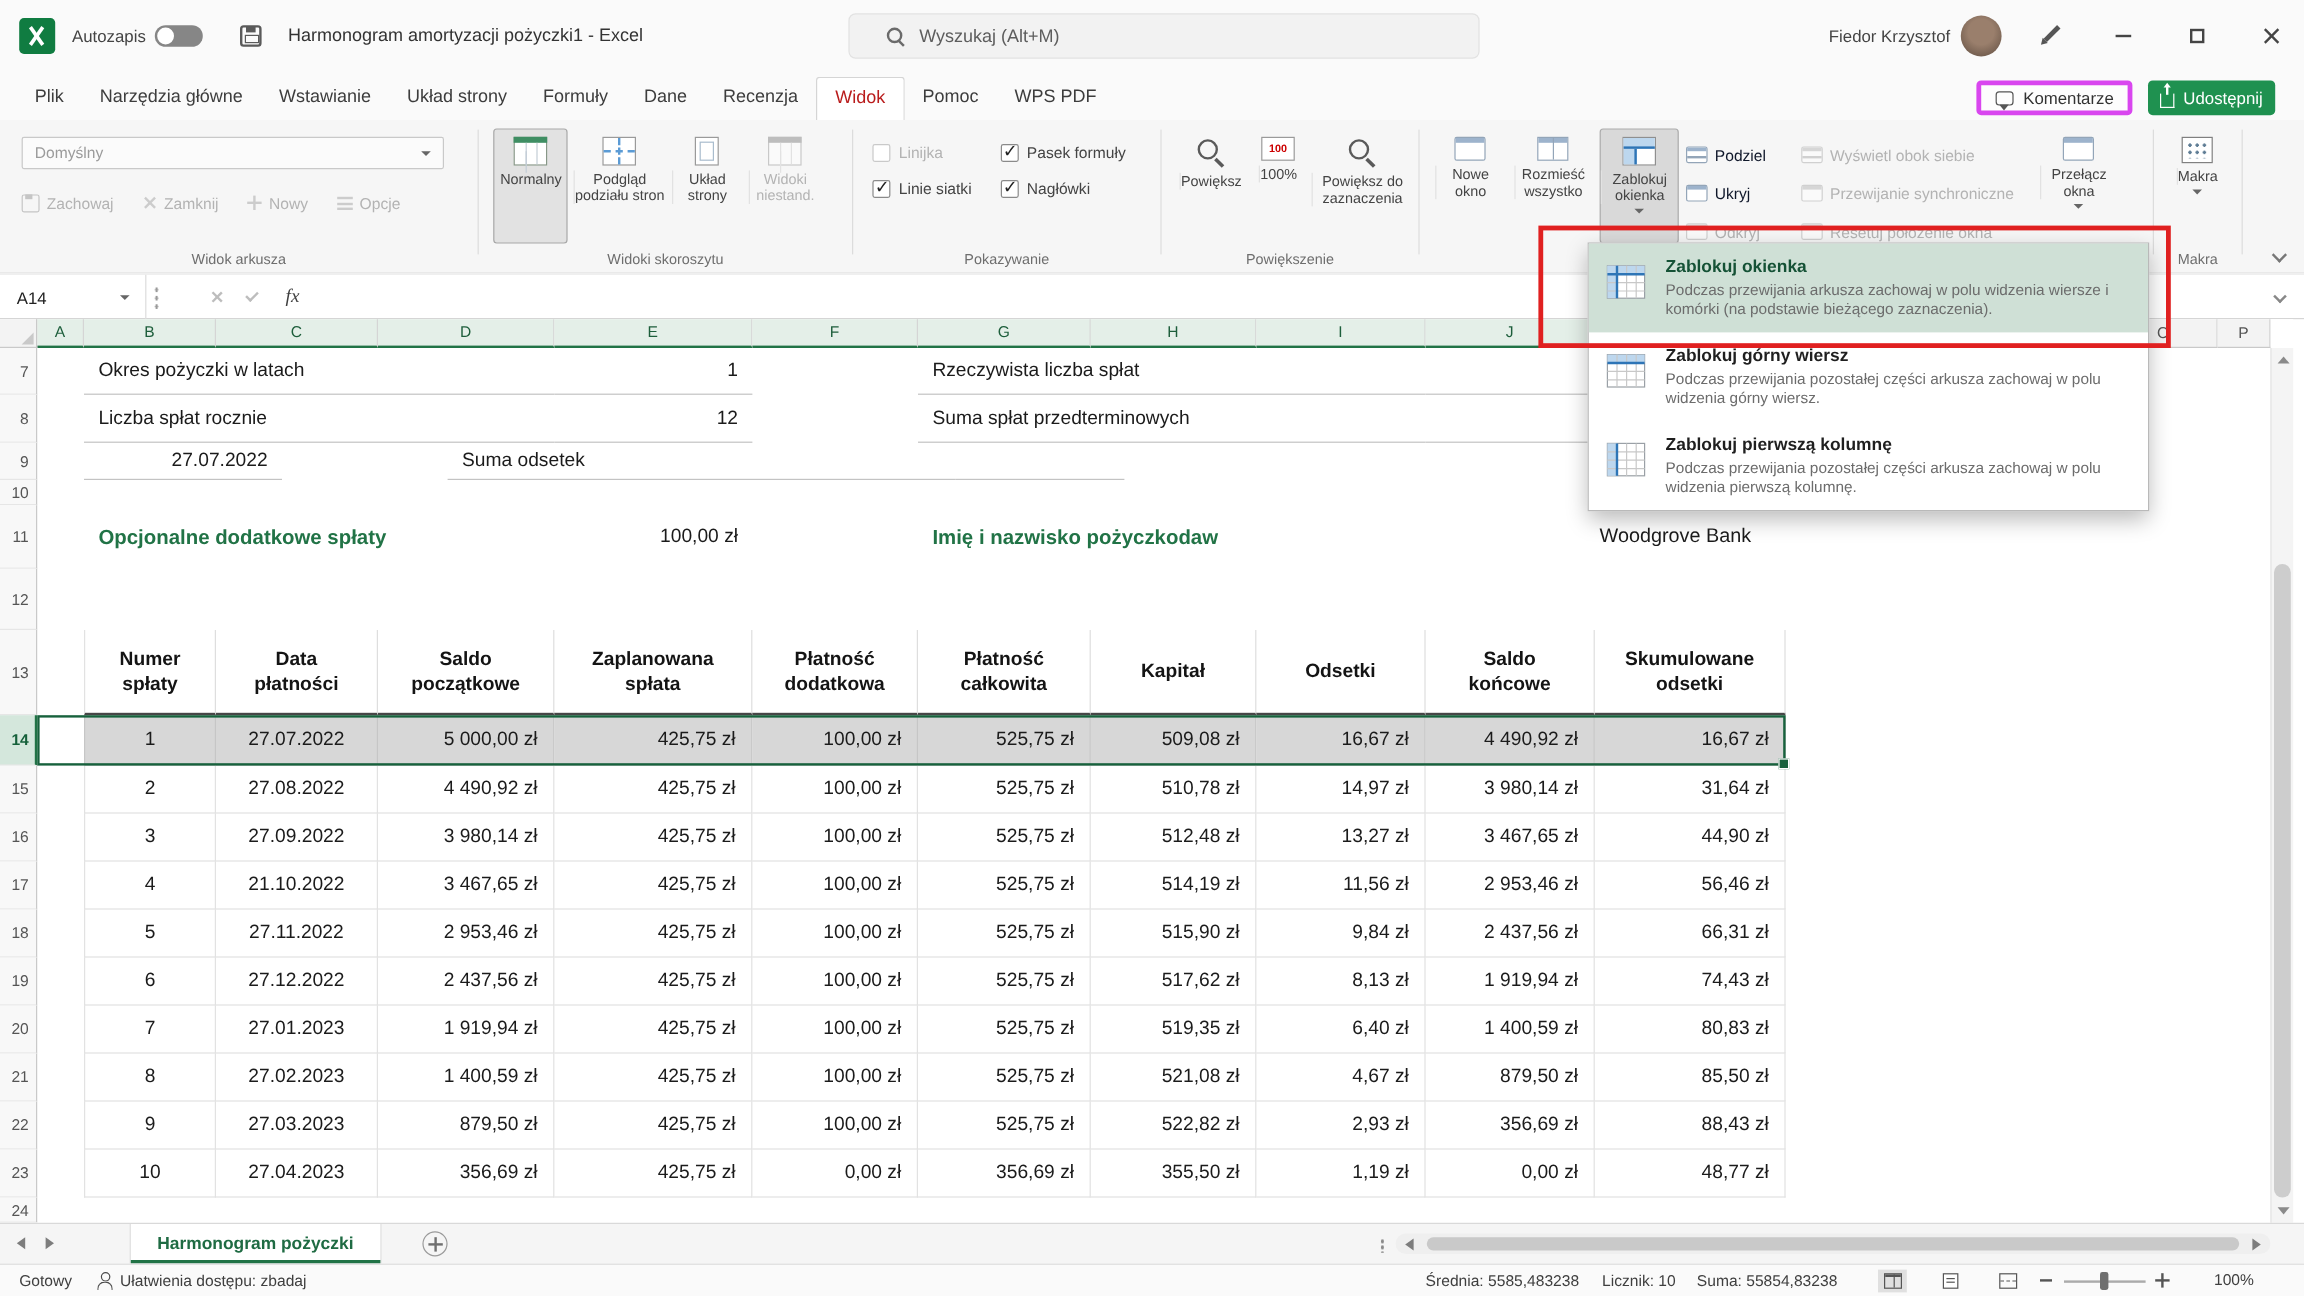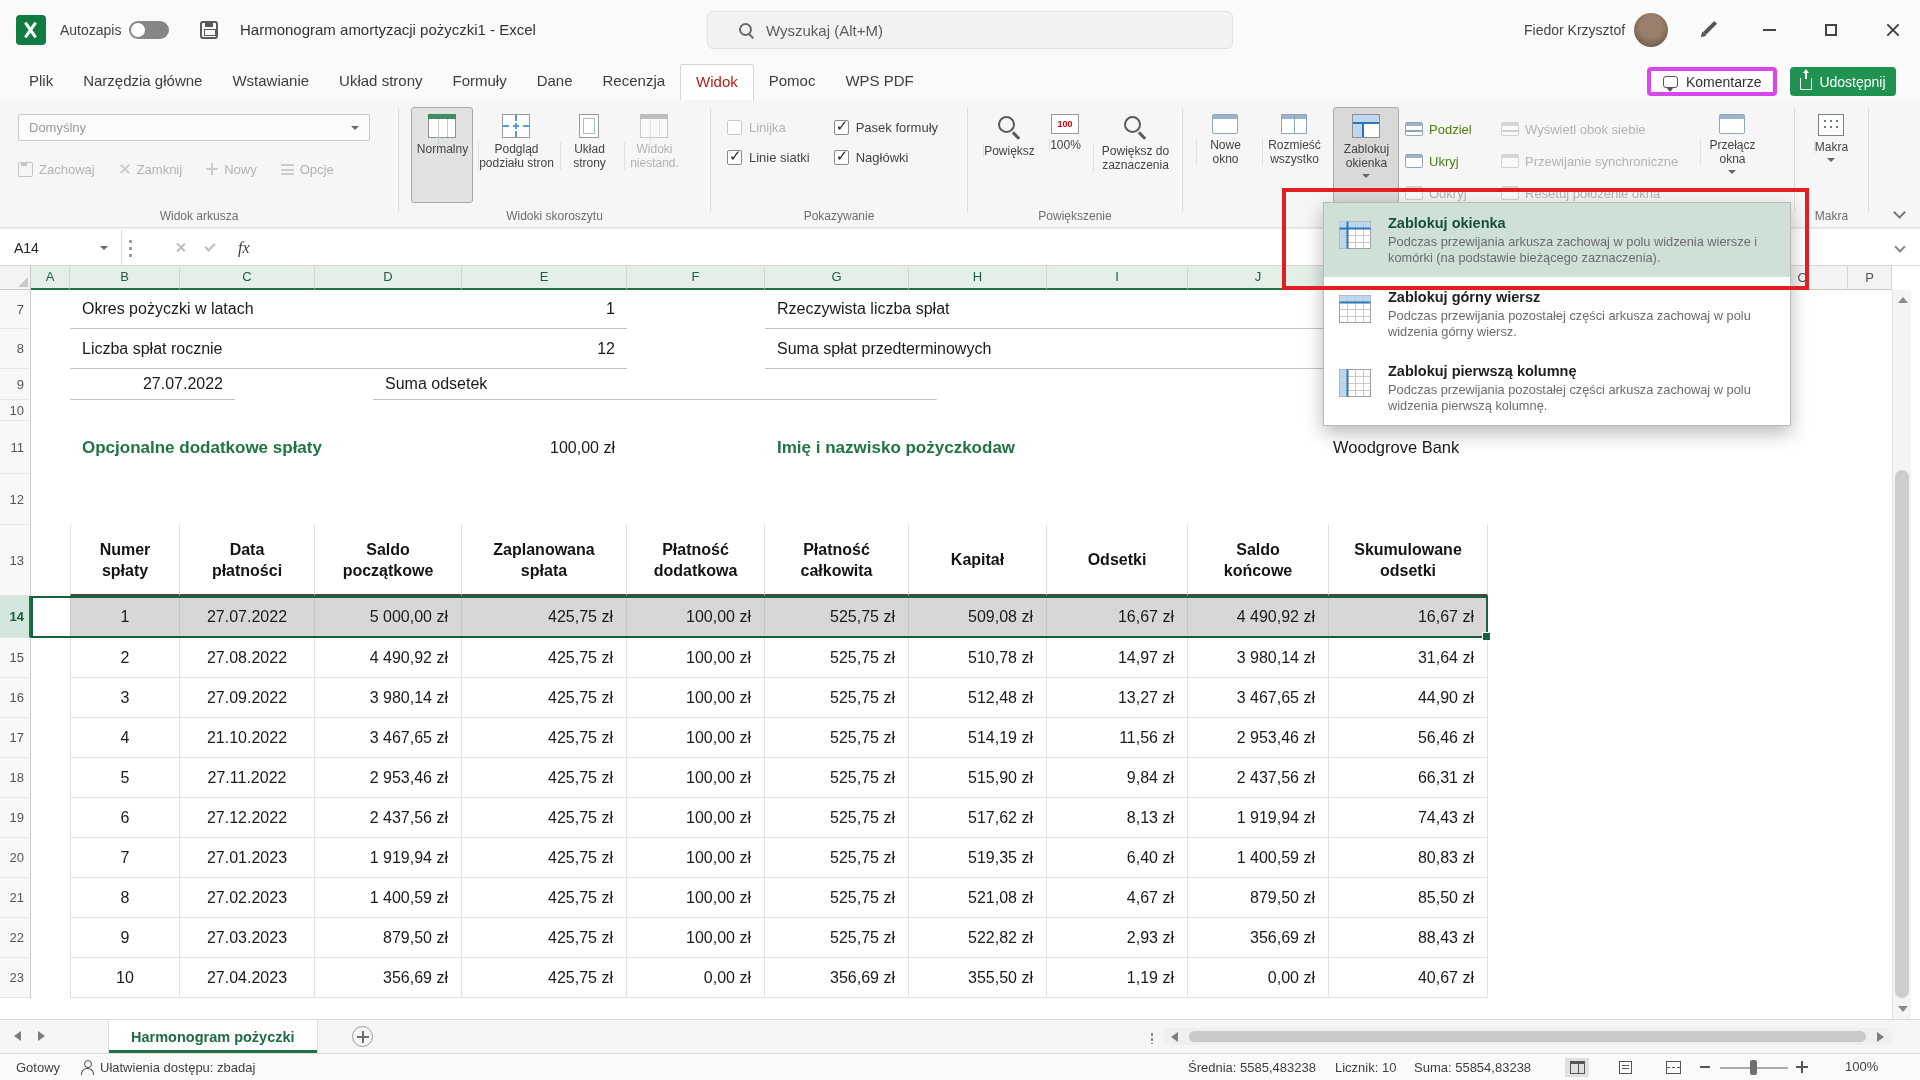--- a/index.html
+++ b/index.html
@@ -50,21 +50,21 @@
   .ribbon{position:absolute;left:0;top:100px;width:1920px;height:128px;background:#f6f6f6;border-bottom:1px solid #e0e0e0;}
   .gdiv{position:absolute;top:8px;height:104px;width:1px;background:#dcdcdc;}
   .grp{position:absolute;top:0;height:128px;}
   .glabel{position:absolute;bottom:5px;left:0;right:0;text-align:center;font-size:12px;color:#6e6e6e;white-space:nowrap;}
   .bbrow{display:flex;align-items:flex-start;padding:7px 0 0 12px;gap:4px;}
   .bb{display:flex;flex-direction:column;align-items:center;padding-top:6px;gap:4px;border:1px solid transparent;border-radius:3px;min-height:96px;}
   .bb .bl{font-size:12px;line-height:14px;color:#444;text-align:center;}
   .bb.sel{background:#e2e2e2;border-color:#a8a8a8;}
   .bb.pressed{background:#d9d9d9;border-color:#ababab;}
   .bb.dis .bl{color:#b3b3b3;} .bb.dis .icn{opacity:.45;filter:grayscale(1);}
-  .sbtn{display:flex;align-items:center;gap:6px;font-size:13px;color:#4d7c0f;height:22px;white-space:nowrap;}
+  .sbtn{display:flex;align-items:center;gap:6px;font-size:13px;color:#0f172a;height:22px;white-space:nowrap;}
   .sbtn.dis{color:#b3b3b3;} .sbtn.dis .icn{opacity:.45;filter:grayscale(1);}
   .chev{width:0;height:0;border-left:4px solid transparent;border-right:4px solid transparent;border-top:4px solid #666;}
   .scol{display:flex;flex-direction:column;gap:10px;padding-top:11px;}
   .svsel{position:absolute;left:18px;top:14px;width:352px;height:27px;background:#fbfbfb;border:1px solid #c9c9c9;border-radius:2px;display:flex;align-items:center;justify-content:space-between;padding:0 10px;font-size:13px;color:#9b9b9b;}
   .svrow{position:absolute;left:18px;top:58px;display:flex;gap:24px;}
   .cbcols{display:flex;padding:20px 0 0 16px;gap:24px;}
   .cbrow{display:flex;align-items:center;gap:7px;font-size:13px;color:#444;margin-bottom:15px;white-space:nowrap;}
   .cbrow.dis{color:#b3b3b3;}
   .cbx{width:15px;height:15px;border:1px solid #8a8a8a;background:#fff;position:relative;border-radius:2px;flex:none;}
   .cbx.on::after{content:"✓";position:absolute;left:1px;top:-4px;font-size:15px;color:#222;}
@@ -652,21 +652,24 @@
           <div class="cell " style="width: 39px;"></div>
           <div class="cell td c-center bl" style="width: 110px;">10</div>
           <div class="cell td c-center" style="width: 135px;">27.04.2023</div>
           <div class="cell td c-right" style="width: 147px;">356,69 zł</div>
           <div class="cell td c-right" style="width: 165px;">425,75 zł</div>
           <div class="cell td c-right" style="width: 138px;">0,00 zł</div>
           <div class="cell td c-right" style="width: 144px;">356,69 zł</div>
           <div class="cell td c-right" style="width: 138px;">355,50 zł</div>
           <div class="cell td c-right" style="width: 141px;">1,19 zł</div>
           <div class="cell td c-right" style="width: 141px;">0,00 zł</div>
-          <div class="cell td c-right" style="width: 159px;">40,67 zł</div>
+          <div class="cell td c-right" style="width: 159px;">48,77 zł</div>
+        </div>
+        <div class="grow" style="height: 21px;">
+          <div class="rowh">24</div>
         </div>
       </div>
     <div class="sel-outline"></div>
     <div class="vscroll">
       <span class="vs-up"></span>
       <span class="vs-thumb"></span>
       <span class="vs-down"></span>
     </div>
   </div>
 

